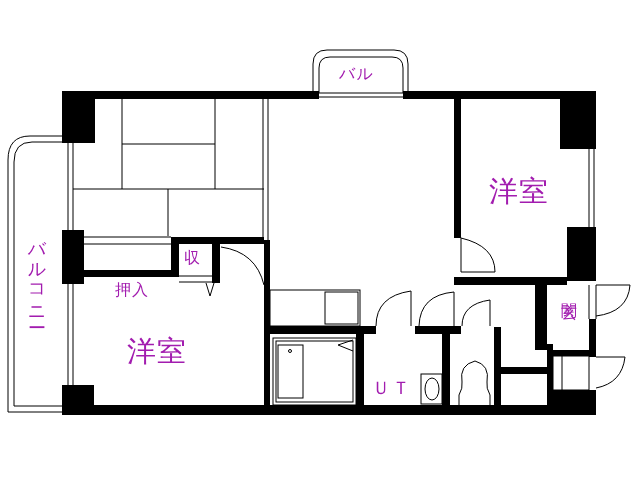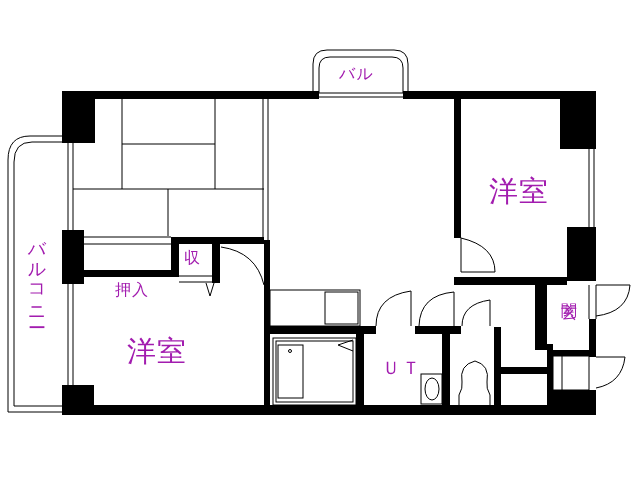--- a/index.html
+++ b/index.html
@@ -135,17 +135,17 @@
       <line x1="589" y1="285" x2="589" y2="319"></line>
       <line x1="596" y1="285" x2="596" y2="319"></line>
       <rect x="553" y="356" width="36" height="34"></rect>
     </g>
   </svg>
 
   <div class="label lg" style="left:489px; top:172px;">洋室</div>
   <div class="label lg" style="left:127px; top:332px;">洋室</div>
   <div class="label sm" style="left:115px; top:248px;margin-top:32px;">押入</div>
   <div class="label sm" style="left:184px; top:248px;">収</div>
-  <div class="label md" style="left:372px; top:356px;margin-left:10px;">ＵＴ</div>
+  <div class="label md" style="left:372px; top:376px;">ＵＴ</div>
   <div class="label" style="left:558px; top:290px; writing-mode:vertical-rl; text-orientation:upright; font-size:16px;">玄関</div>
   <div class="label vert" style="left:25px; top:228px;">バルコニー</div>
   <div class="label sm" style="left:339px; top:64px;">バル</div>
 </div>
 
 </body></html>

